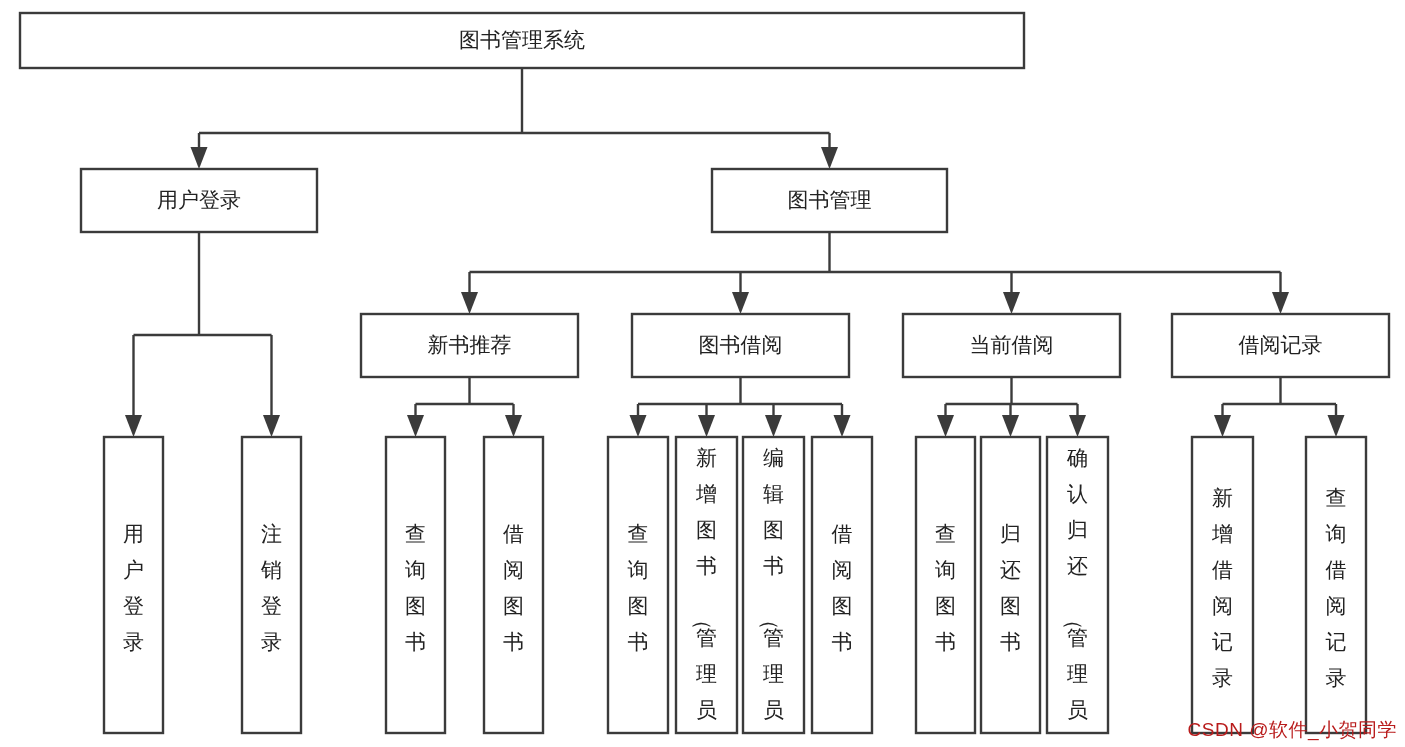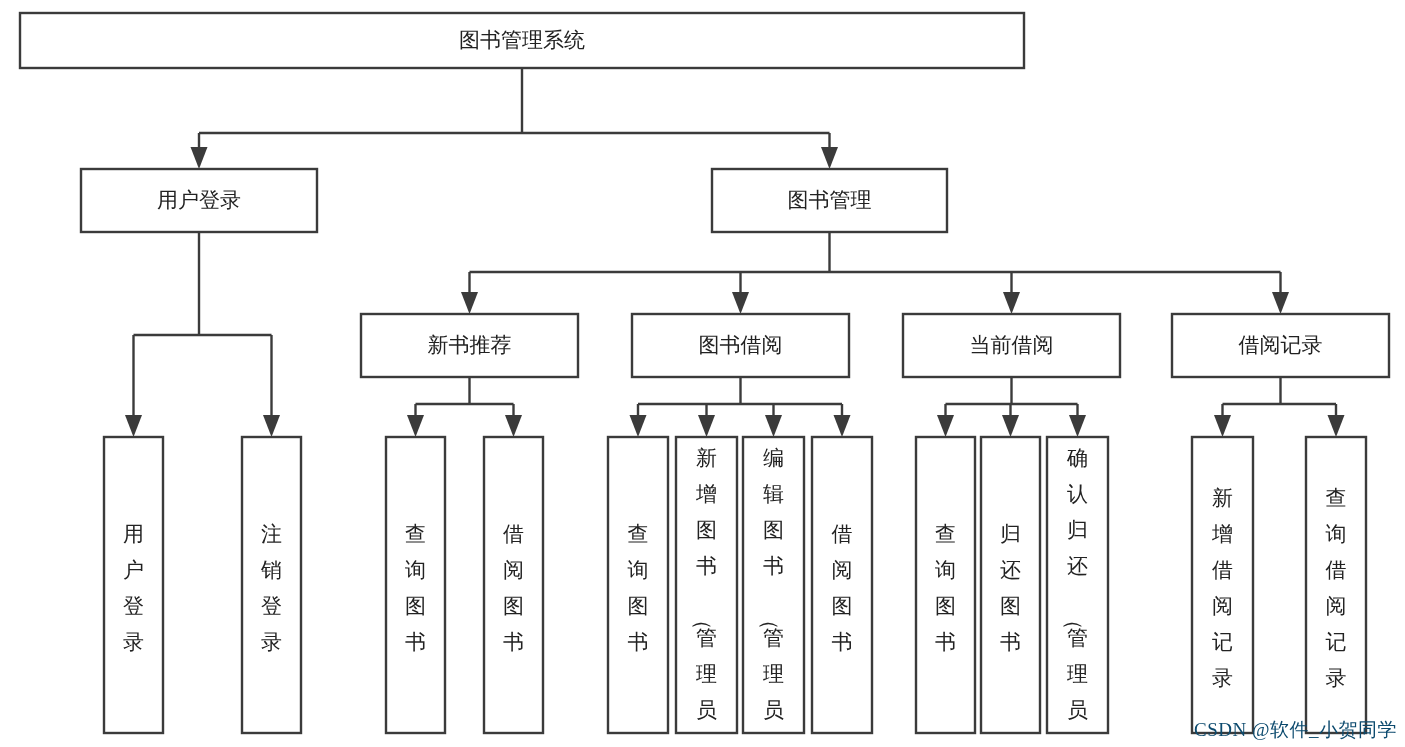--- a/index.html
+++ b/index.html
@@ -35,23 +35,23 @@
     stroke-width:2.4;
     fill:none;
     stroke-linecap:butt;
   }
   .arrow-head{fill:#3b3b3b;stroke:none;}
 
   .watermark{
     position:absolute;
     right:8px;
     bottom:4px;
-    font-family:Liberation Serif, serif;
+    font-family:Liberation Sans, sans-serif;
     font-size:19px;
-    color:#0c4a6e;
+    color:#b91c1c;
     letter-spacing:0.5px;
     white-space:nowrap;
     user-select:none;
   }
 </style>
 </head>
 <body>
 
 <div id="diagram-root">
 

